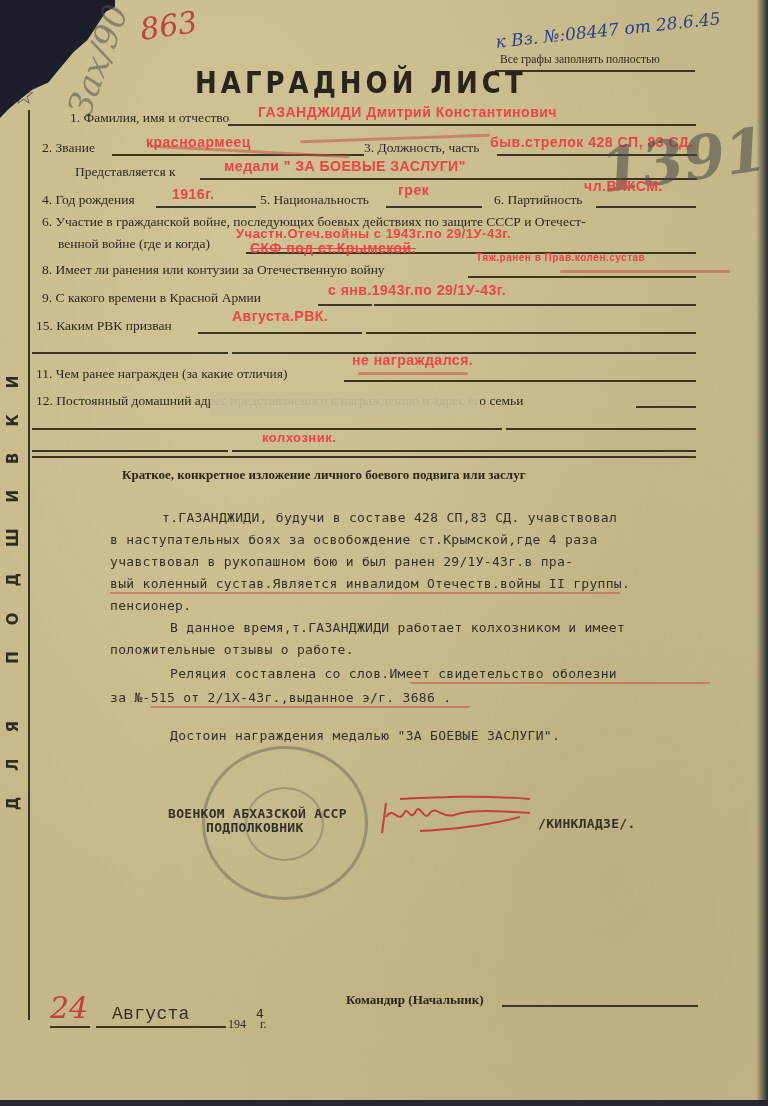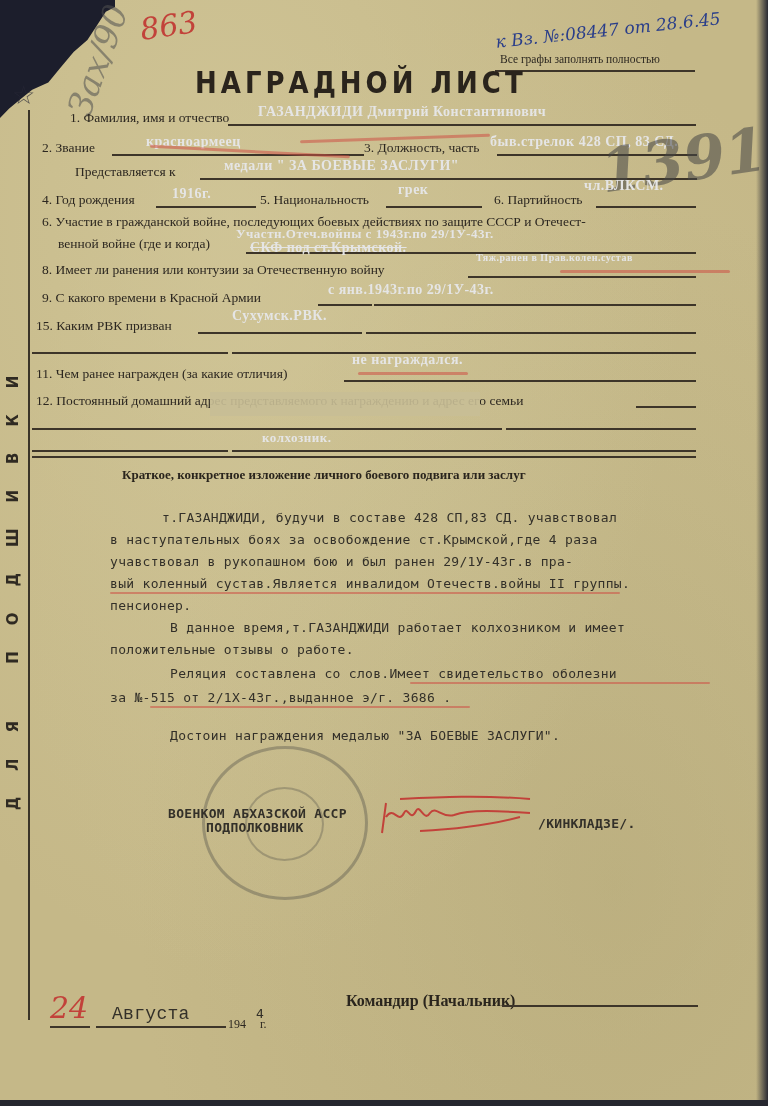--- a/index.html
+++ b/index.html
@@ -37,21 +37,21 @@
     position: absolute; left: 2px; top: 310px; width: 22px; height: 540px;
     display: flex; align-items: center; justify-content: center;
   }
   .vertical-label span {
     display: block; transform: rotate(-90deg); white-space: nowrap;
     font-family: "DejaVu Sans", sans-serif; font-weight: bold; font-size: 15px;
     letter-spacing: 26px; color: #2f2a22;
   }
   .abs { position: absolute; }
   .print { color: #2c2720; font-family: "Liberation Serif", serif; font-size: 13.5px; }
-  .type { color: #e5e5e5; font-family: Liberation Serif, serif; font-weight: bold; font-size: 14px; letter-spacing: 0.5px; }
+  .type { color: #ef4444; font-family: Liberation Sans, sans-serif; font-weight: bold; font-size: 14px; letter-spacing: 0.5px; }
   .type-body { color: #333029; font-family: "DejaVu Sans Mono", monospace; font-size: 13px; letter-spacing: 0.3px; line-height: 20px; }
   .hand-blue { color: #2a3e8a; font-family: "DejaVu Serif", serif; font-style: italic; font-size: 17px; }
   .hand-red { color: #c2423a; font-family: "DejaVu Serif", serif; font-style: italic; }
   .hand-grey { color: rgba(80,80,80,0.55); font-family: "DejaVu Serif", serif; font-style: italic; }
   .line { position: absolute; height: 1.5px; background: #3d3529; }
   .red-under { position: absolute; height: 3px; background: rgba(205,80,70,0.55); border-radius: 2px; }
   .title {
     position: absolute; left: 195px; top: 68px;
     font-family: "DejaVu Sans", sans-serif; font-weight: bold; font-size: 26px;
     letter-spacing: 4px; color: #2a241c; transform: scaleY(1.15);
@@ -136,21 +136,21 @@
 <div class="red-under" style="left:560px; top:270px; width:170px;"></div>
 
 <div class="abs print" style="left:42px; top:290px;">9. С какого времени в Красной Армии</div>
 <div class="line" style="left:318px; top:304px; width:54px;"></div>
 <div class="line" style="left:374px; top:304px; width:322px;"></div>
 <div class="abs type" style="left:328px; top:282px;">с янв.1943г.по 29/1У-43г.</div>
 
 <div class="abs print" style="left:36px; top:318px;">15. Каким РВК призван</div>
 <div class="line" style="left:198px; top:332px; width:164px;"></div>
 <div class="line" style="left:366px; top:332px; width:330px;"></div>
-<div class="abs type" style="left:232px; top:308px;">Сухумск.РВК.</div>
+<div class="abs type" style="left:232px; top:308px;">Августа.РВК.</div>
 <div class="line" style="left:32px; top:352px; width:196px;"></div>
 <div class="line" style="left:232px; top:352px; width:464px;"></div>
 
 <div class="abs print" style="left:36px; top:366px;">11. Чем ранее награжден (за какие отличия)</div>
 <div class="line" style="left:344px; top:380px; width:352px;"></div>
 <div class="abs type" style="left:352px; top:352px;">не награждался.</div>
 <div class="red-under" style="left:358px; top:372px; width:110px;"></div>
 
 <div class="abs print" style="left:36px; top:393px;">12. Постоянный домашний адрес представляемого к награждению и адрес его семьи</div>
 <div class="line" style="left:636px; top:406px; width:60px;"></div>
@@ -189,14 +189,14 @@
 <div class="abs type-body" style="left:538px; top:814px; font-weight:bold;">/КИНКЛАДЗЕ/.</div>
 
 <div class="abs hand-red" style="left:50px; top:990px; font-size:30px;">24</div>
 <div class="abs type-body" style="left:112px; top:1004px; font-size:18px;font-family:Liberation Mono, monospace;">Августа</div>
 <div class="line" style="left:50px; top:1026px; width:40px;"></div>
 <div class="line" style="left:96px; top:1026px; width:130px;"></div>
 <div class="abs print" style="left:228px; top:1017px; font-size:12px;">194</div>
 <div class="abs type-body" style="left:256px; top:1004px; font-size:13px;">4</div>
 <div class="abs print" style="left:260px; top:1017px; font-size:12px;">г.</div>
 
-<div class="abs" style="left:346px; top:992px; font-family:'Liberation Serif', serif; font-weight:bold; font-size:16px; color:#2a251d;">Командир (Начальник)</div>
+<div class="abs" style="left:346px; top:992px; font-family:'Liberation Serif', serif; font-weight:bold; font-size:13px; color:#2a251d;">Командир (Начальник)</div>
 <div class="line" style="left:502px; top:1005px; width:196px;"></div>
 
 </body></html>

